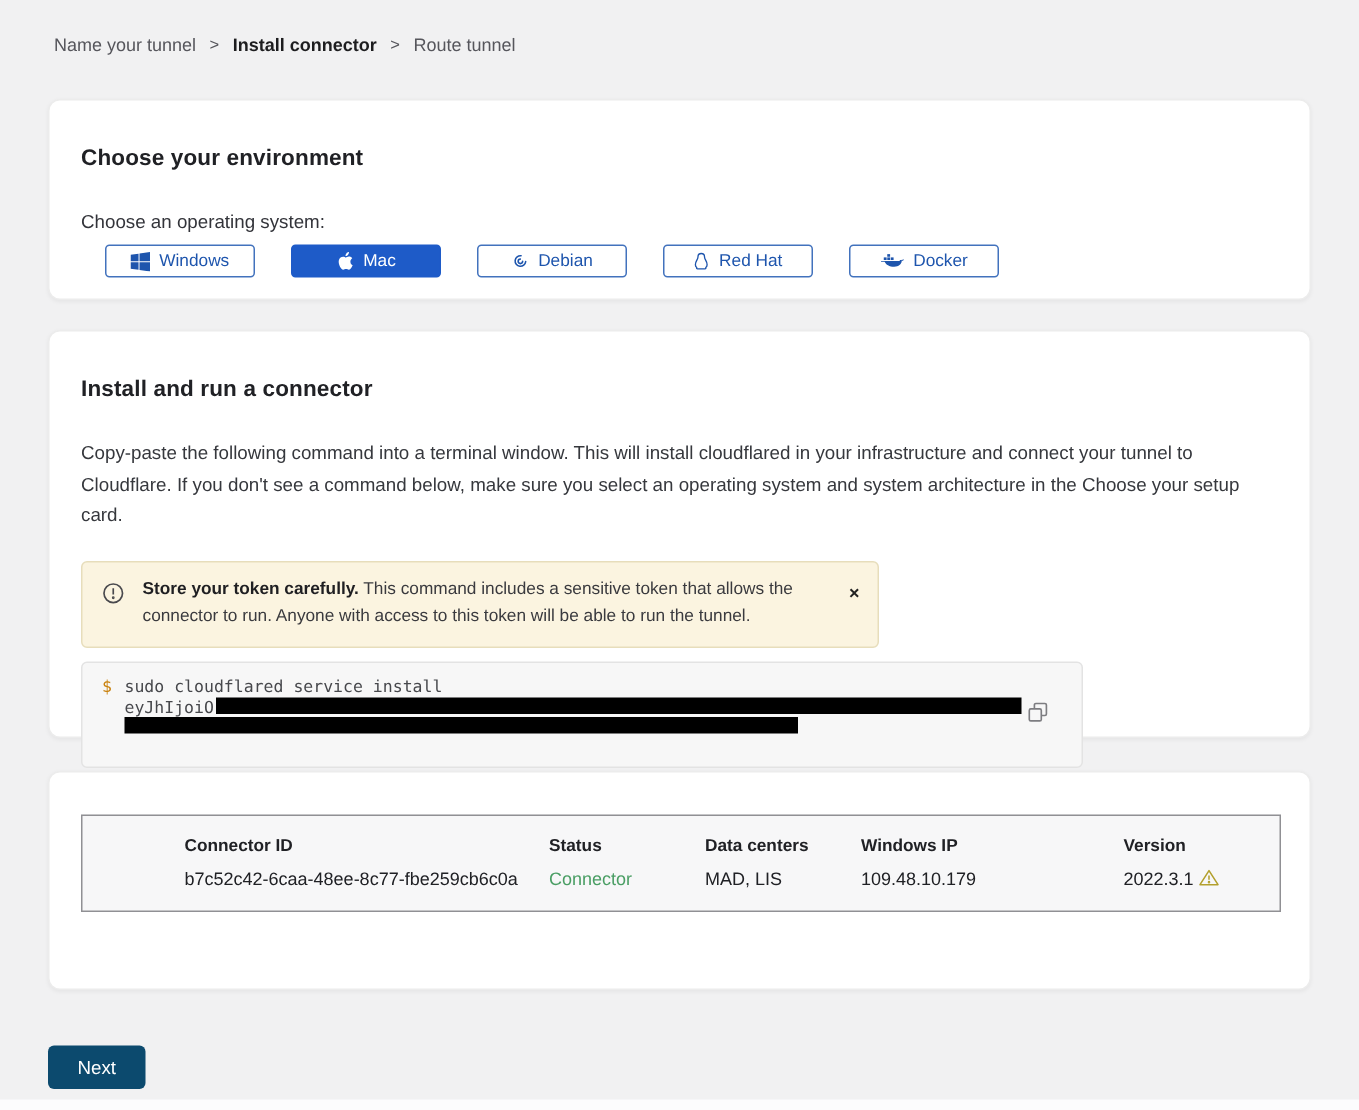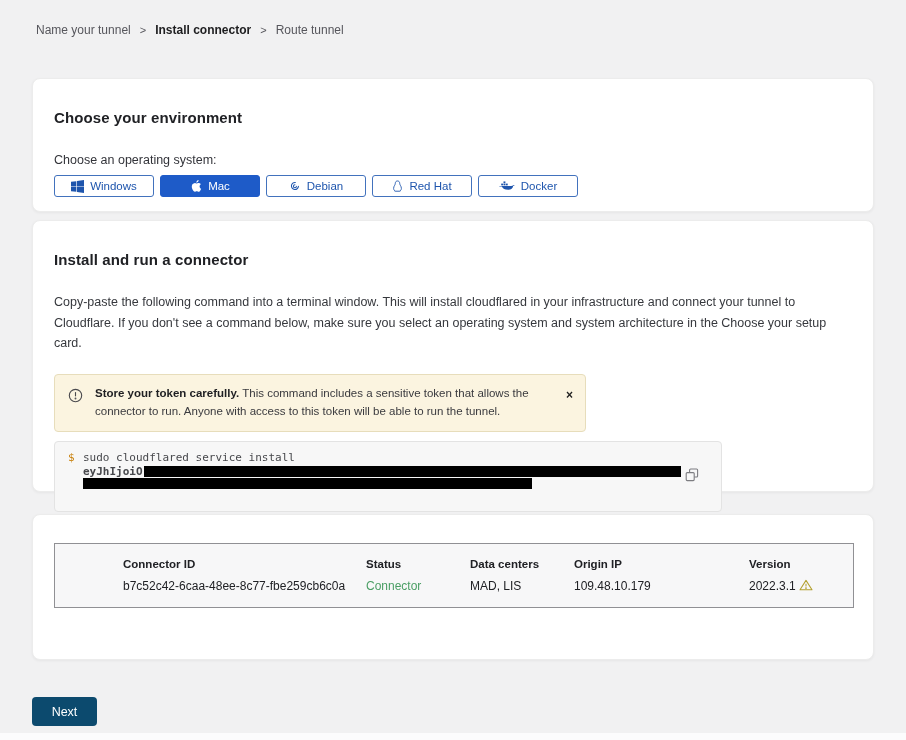--- a/index.html
+++ b/index.html
@@ -15,28 +15,28 @@
   .breadcrumb .crumb.active { color:#1d1d1f; font-weight:bold; }
   .breadcrumb .sep { color:#56565c; font-size:11px; }
 
   
   .card {
     position:absolute; left:32px; width:842px; background:#ffffff;
     border:1px solid #ececec; border-radius:8px;
     box-shadow:0 1px 3px rgba(0,0,0,0.05);
     padding:0 21px;
   }
-  .card-1 { top:78px;  height:134px; }
+  .card-1 { top:66px;  height:134px; }
   .card-2 { top:220px; height:272px; }
   .card-3 { top:514px; height:146px; }
   .card h2 { font-size:15px; font-weight:bold; color:#202125; margin-top:30px; letter-spacing:.1px; }
 
   
   .os-label { font-size:12.5px; color:#33343a; margin-top:27px; margin-bottom:8px; }
-  .os-row { display:flex; gap:6px; }
+  .os-row { display:flex; gap:24px;margin-left:16px; }
   .os-btn {
     width:100px; height:22px; display:flex; align-items:center; justify-content:center; gap:6px;
     background:#ffffff; border:1px solid #4272bd; border-radius:3px;
     color:#1e55ad; font-size:11.5px; font-family:"Liberation Sans",sans-serif; cursor:pointer; padding:0;
   }
   .os-btn.selected { background:#1e5bc8; border-color:#1e5bc8; color:#ffffff; }
   .os-btn svg { display:block; }
 
   
   .desc { font-size:12.5px; line-height:1.65; color:#36383d; margin-top:24px; }
@@ -53,21 +53,21 @@
   }
   .code-block {
     position:relative; margin-top:9px; width:668px; height:71px;
     background:#f7f7f7; border:1px solid #e3e3e3; border-radius:4px;
     font-family:"DejaVu Sans Mono", monospace; font-size:11px; color:#47484c;
     padding:9px 40px 0 28px;
   }
   .code-line-1 { margin-bottom:10px; }
   .code-cmd { position:relative; }
   .code-prompt { position:absolute; left:-15px; top:0; color:#c9820e; }
-  .token-line { display:flex; align-items:center; margin-top:1px;font-weight:bold; }
+  .token-line { display:flex; align-items:flex-start; margin-top:1px; }
   .redact { background:#000000; height:11px; }
   .redact-1 { width:552px; margin-left:1px; }
   .redact-2 { width:449px; margin-top:0px; }
   .copy-btn { position:absolute; right:22px; top:26px; background:none; border:none; cursor:pointer; padding:0; }
 
   
   .conn-table {
     margin-top:28px; width:800px; height:65px;
     background:#f7f7f8; border:1px solid #909094;
     padding:14px 0 0 68px; font-size:12px; color:#202125;
@@ -190,21 +190,21 @@
       </button>
     </div>
   </section>
 
   <section class="card card-3">
     <div class="conn-table">
       <div class="t-row t-head">
         <div>Connector ID</div>
         <div>Status</div>
         <div>Data centers</div>
-        <div>Origin IP</div>
+        <div>Windows IP</div>
         <div>Version</div>
       </div>
       <div class="t-row">
         <div>b7c52c42-6caa-48ee-8c77-fbe259cb6c0a</div>
         <div class="status-connected">Connector</div>
         <div>MAD, LIS</div>
         <div>109.48.10.179</div>
         <div class="version-cell">
           <span>2022.3.1</span>
           <span>

